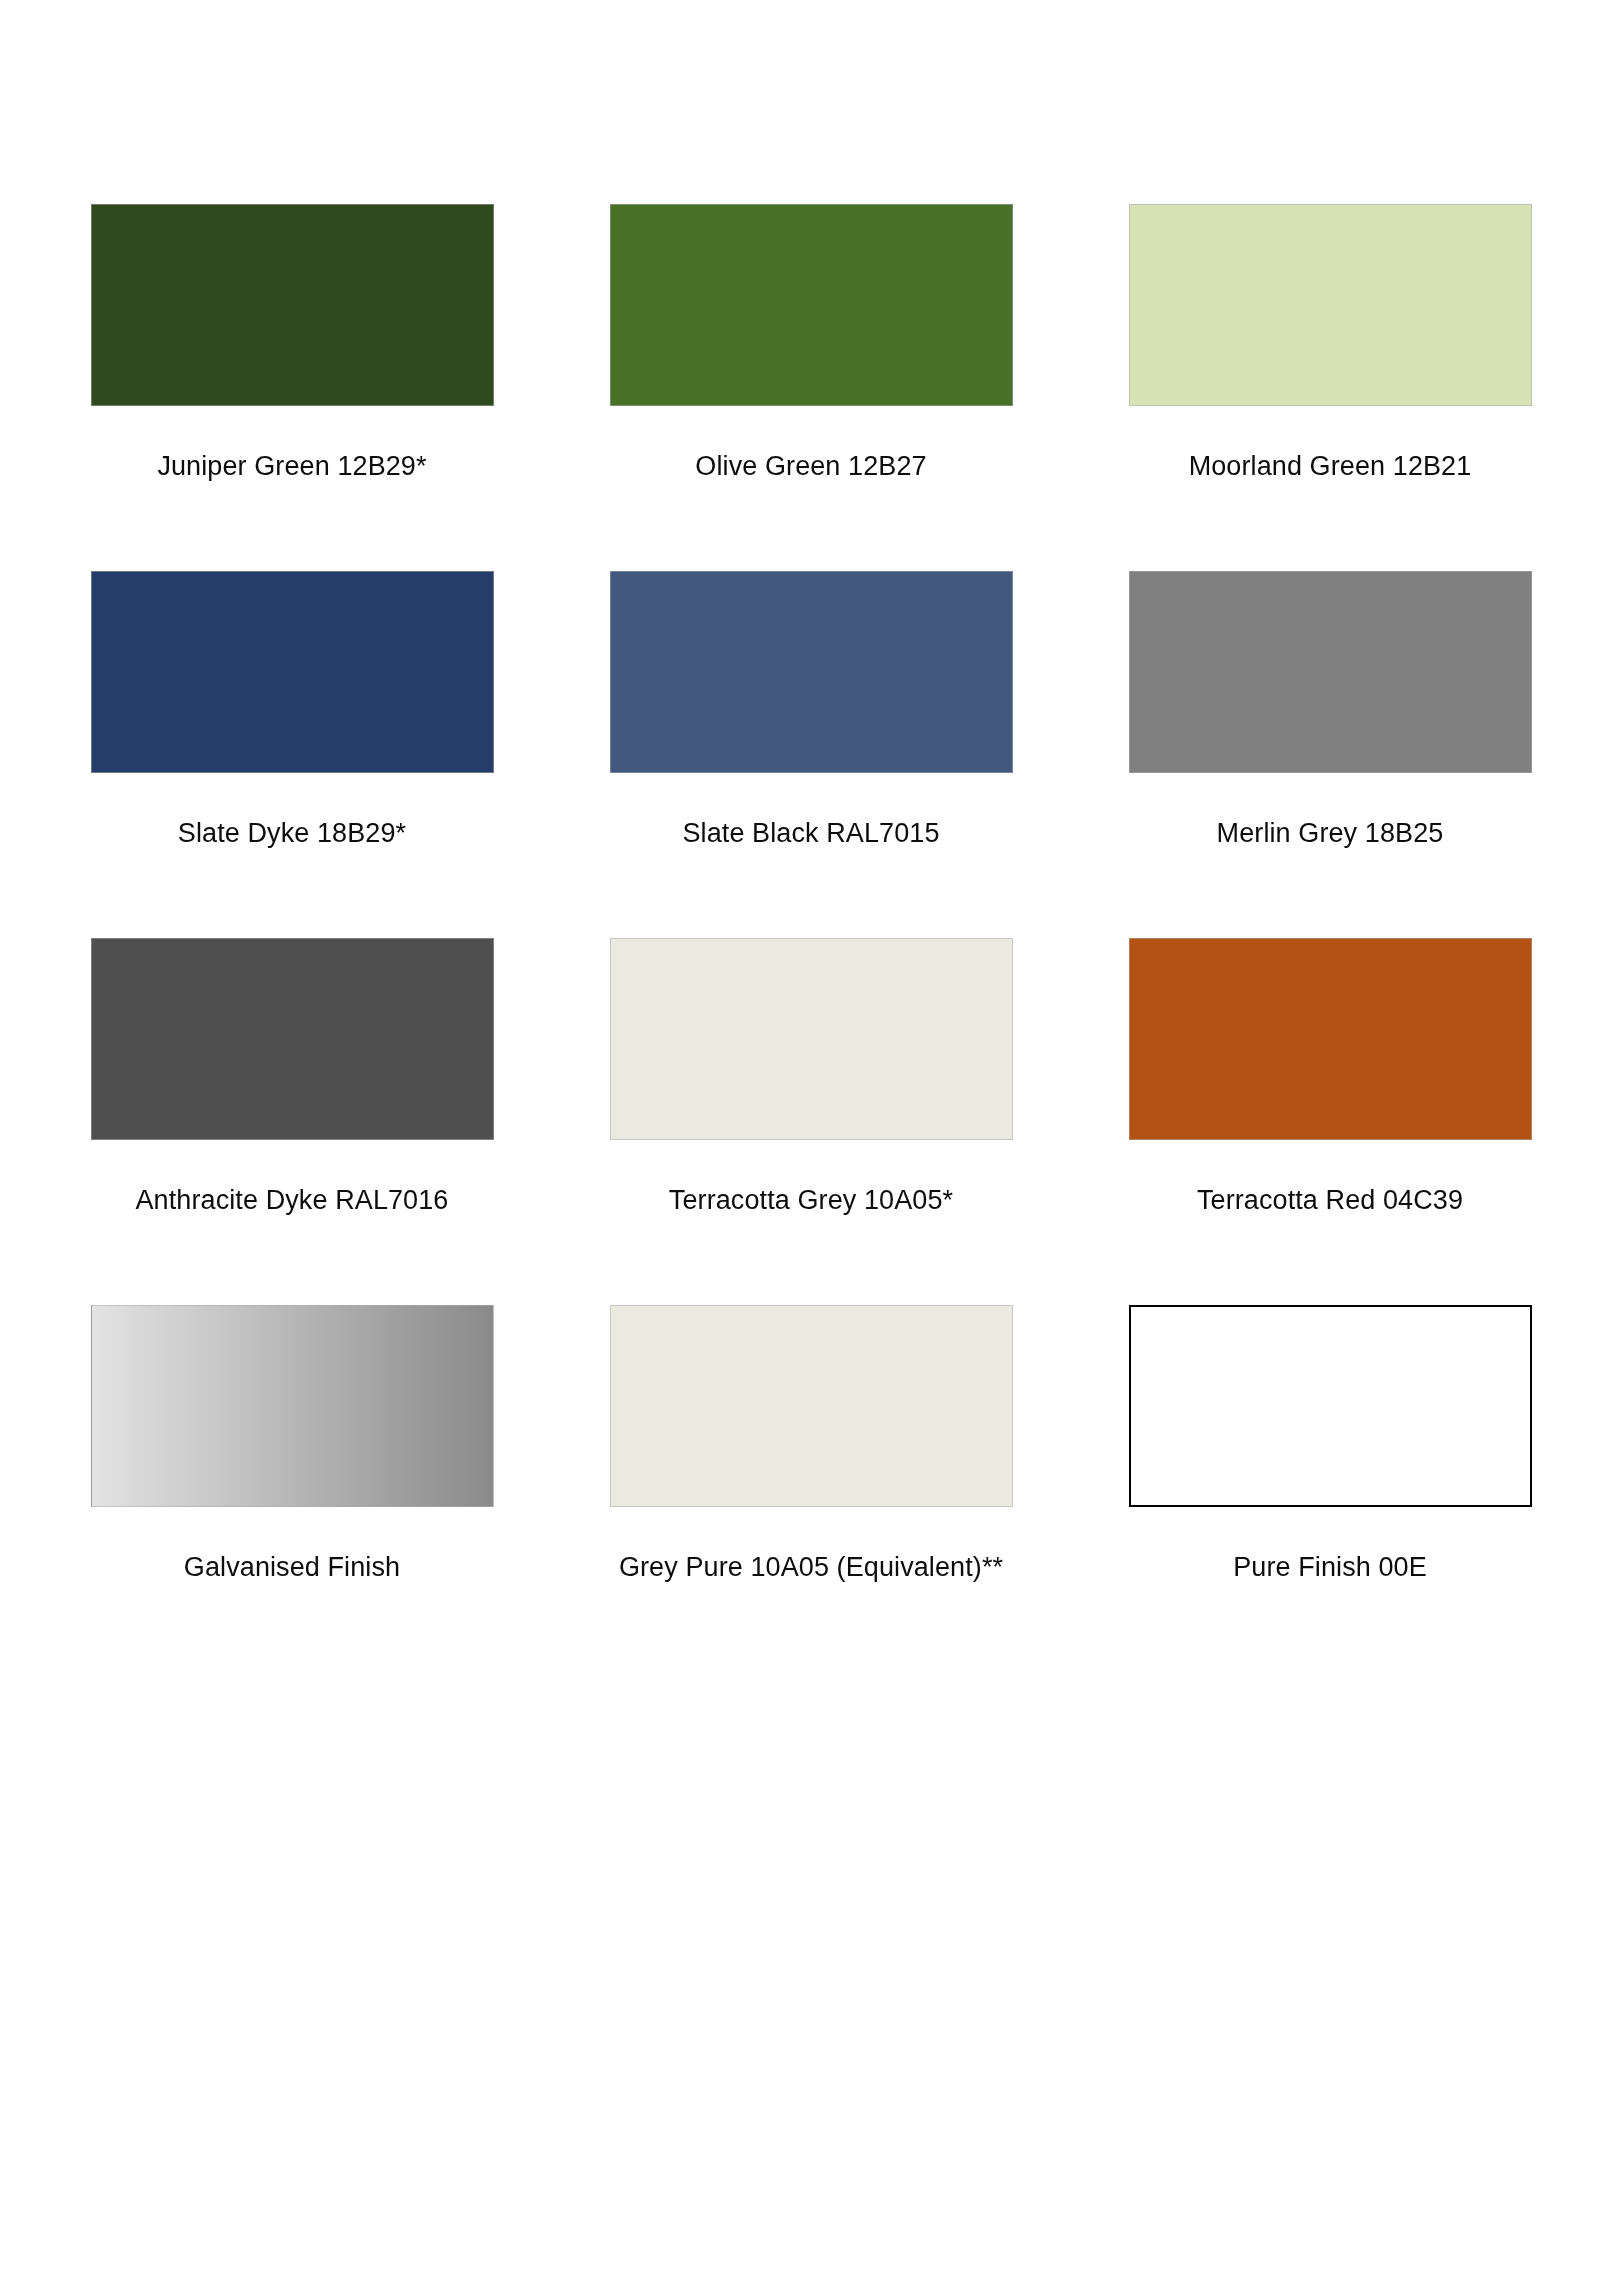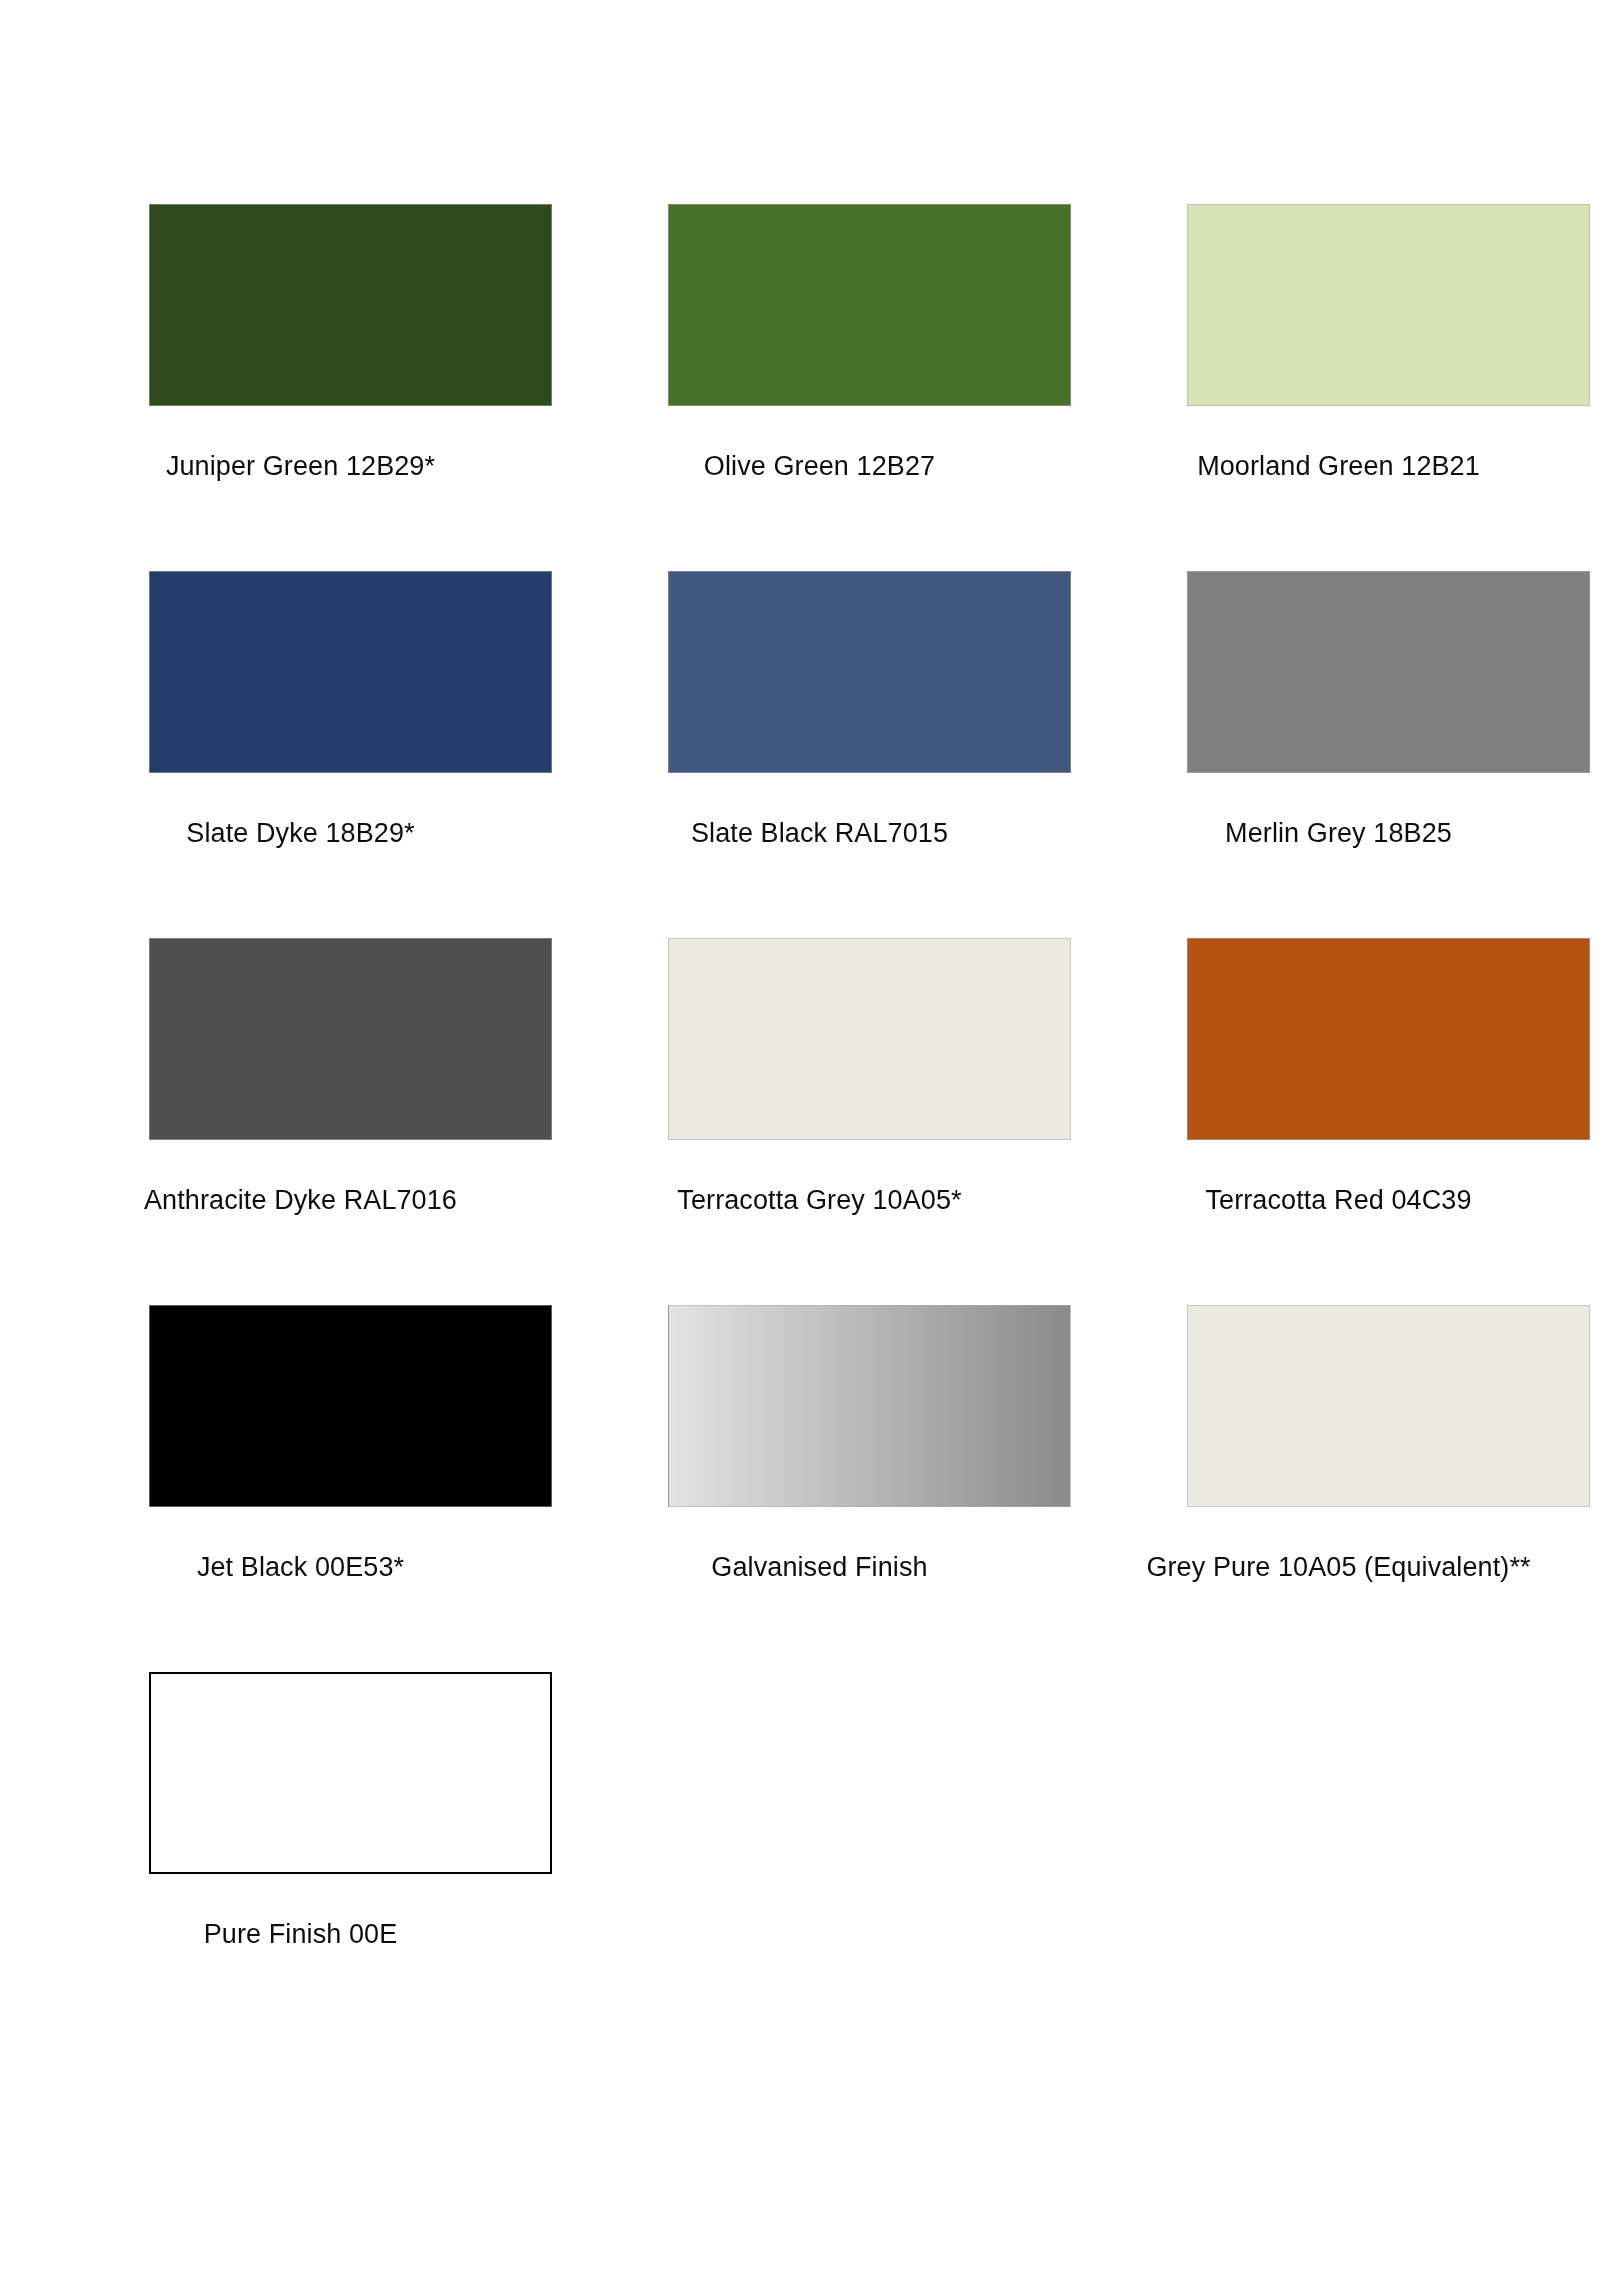--- a/index.html
+++ b/index.html
@@ -35,21 +35,21 @@
     margin: 0 auto;
     width: 1558px;
   }
 
   .swatch-cell {
     position: relative;
     width: 519px;
     height: 367px;
     display: flex;
     flex-direction: column;
-    align-items: flex-end;
+    align-items: center;
   }
 
   .swatch-chip {
     width: 403px;
     height: 202px;
     box-sizing: border-box;
     border: 0.9px solid rgba(170, 170, 170, 0.55);
     flex: 0 0 auto;
   }
 
@@ -104,24 +104,20 @@
       </div>
       <div class="swatch-cell">
         <div class="swatch-chip" style="background: rgb(234, 234, 224);"></div>
         <div class="swatch-label">Terracotta Grey 10A05*</div>
       </div>
       <div class="swatch-cell">
         <div class="swatch-chip" style="background: rgb(179, 82, 18);"></div>
         <div class="swatch-label">Terracotta Red 04C39</div>
       </div>
       <div class="swatch-cell">
-        <div class="swatch-chip" style="background: rgb(0, 0, 0);"></div>
-        <div class="swatch-label">Jet Black 00E53*</div>
-      </div>
-      <div class="swatch-cell">
         <div class="swatch-chip" style="background: linear-gradient(to right, rgb(227, 227, 227) 0%, rgb(138, 138, 138) 100%);"></div>
         <div class="swatch-label">Galvanised Finish</div>
       </div>
       <div class="swatch-cell">
         <div class="swatch-chip" style="background: rgb(234, 234, 224);"></div>
         <div class="swatch-label">Grey Pure 10A05 (Equivalent)**</div>
       </div>
       <div class="swatch-cell">
         <div class="swatch-chip outlined" style="background: rgb(255, 255, 255); border-color: rgb(0, 0, 0);"></div>
         <div class="swatch-label">Pure Finish 00E</div>

